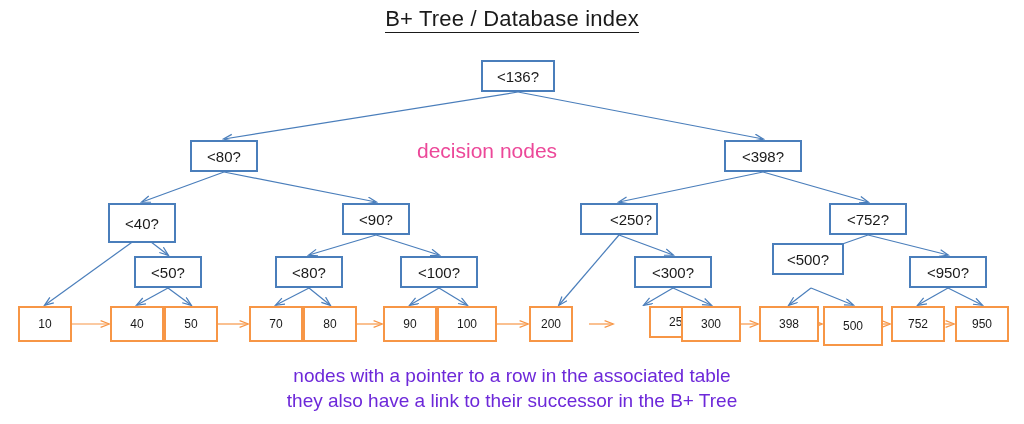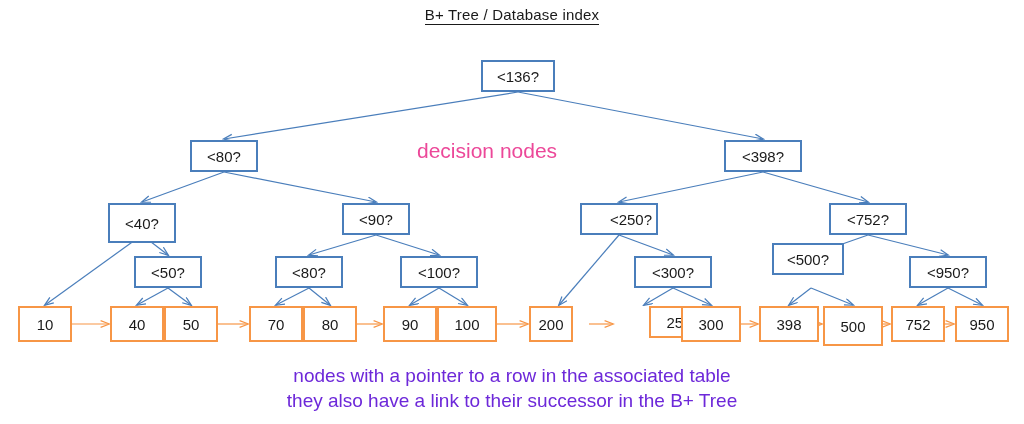--- a/index.html
+++ b/index.html
@@ -21,21 +21,21 @@
     width: 1024px;
     height: 424px;
     pointer-events: none;
   }
   .title {
     position: absolute;
     left: 0;
     top: 6px;
     width: 1024px;
     text-align: center;
-    font-size: 15px;
+    font-size: 22px;
     color: #1a1a1a;
     letter-spacing: 0.2px;
   }
   .title span {
     border-bottom: 1.5px solid #1a1a1a;
     padding-bottom: 1px;
   }
   .dnode {
     position: absolute;
     box-sizing: border-box;
@@ -47,21 +47,21 @@
     align-items: center;
     justify-content: center;
     z-index: 3;
   }
   .leaf {
     position: absolute;
     box-sizing: border-box;
     border: 2.5px solid #f79646;
     background: #ffffff;
     color: #1a1a1a;
-    font-size: 15px;
+    font-size: 12px;
     display: flex;
     align-items: center;
     justify-content: center;
     z-index: 3;
   }
   .decision-label {
     position: absolute;
     color: #ec4899;
     font-size: 21px;
     white-space: nowrap;

